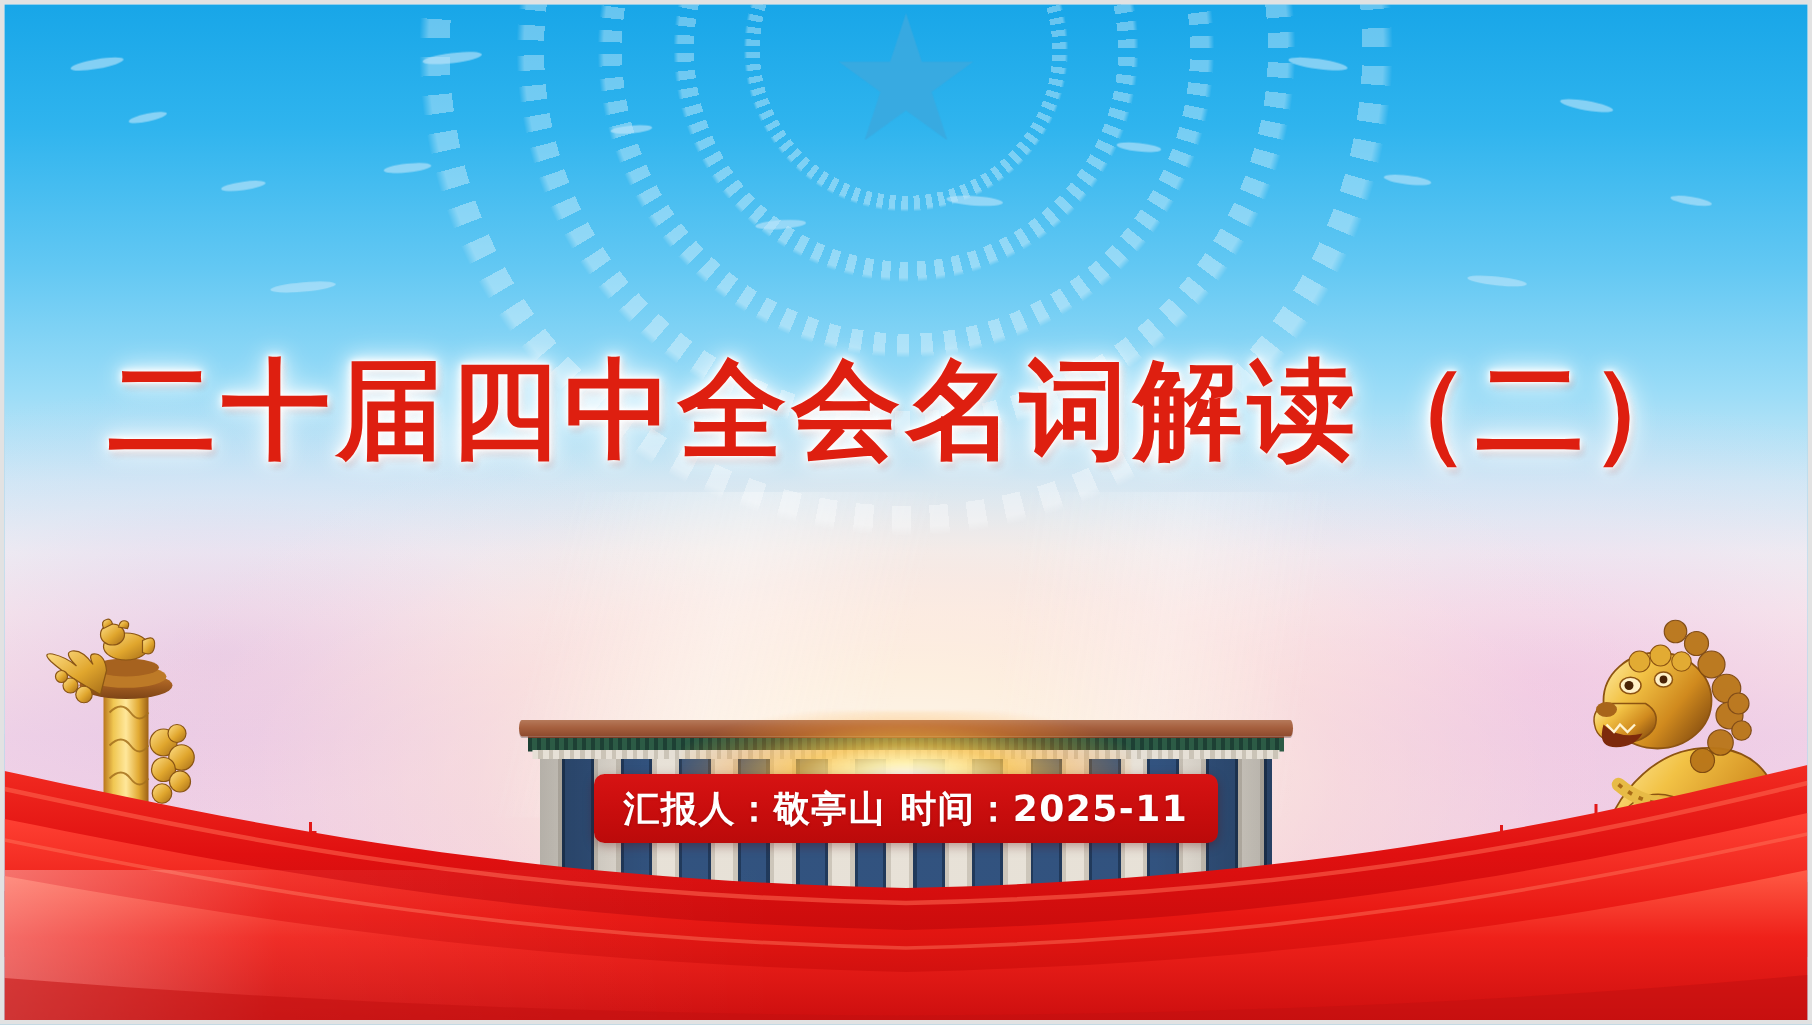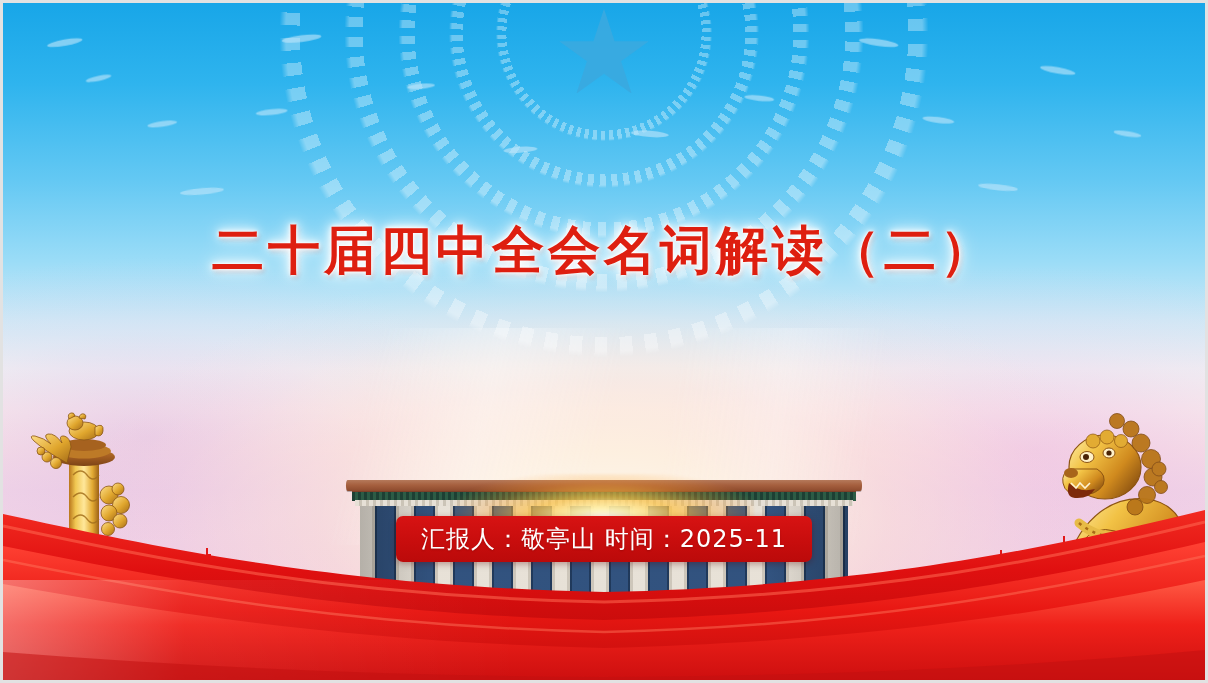--- a/index.html
+++ b/index.html
@@ -166,21 +166,21 @@
   #ribbon{position:absolute;left:0;bottom:0;width:100%;height:200px;}
 
   
   #title-wrap{
     position:absolute;left:0;top:186px;width:100%;text-align:center;
   }
   #main-title{
     display:inline-block;
     font-family:"DejaVu Serif","Liberation Serif",serif;
     font-weight:700;
-    font-size:52px;
+    font-size:72px;
     line-height:1;
     letter-spacing:4px;
     color:#de1f10;
     text-shadow:
       0 0 2px #fff, 0 0 4px #fff, 0 0 8px #fff,
       0 0 14px rgba(255,255,255,.95),
       0 0 22px rgba(255,255,255,.75),
       2px 3px 5px rgba(120,0,0,.28);
     white-space:nowrap;
   }
@@ -191,21 +191,21 @@
     width:416px;height:46px;
     background:linear-gradient(to bottom,#d71313 0%,#c80d0d 55%,#bb0a0a 100%);
     border-radius:7px;
     display:flex;align-items:center;justify-content:center;
     box-shadow:0 2px 7px rgba(90,0,0,.35);
     z-index:8;
   }
   #subtitle-text{
     color:#ffffff;
     font-family:"DejaVu Sans","Liberation Sans",sans-serif;
-    font-weight:400;
+    font-weight:700;
     font-size:24px;
     letter-spacing:1px;
     white-space:nowrap;
     text-shadow:0 1px 2px rgba(0,0,0,.18);
   }
 
   .z1{z-index:1;} .z2{z-index:2;} .z3{z-index:3;} .z4{z-index:4;}
   .z5{z-index:5;} .z6{z-index:6;} .z7{z-index:7;} .z9{z-index:9;}
 </style>
 </head>

